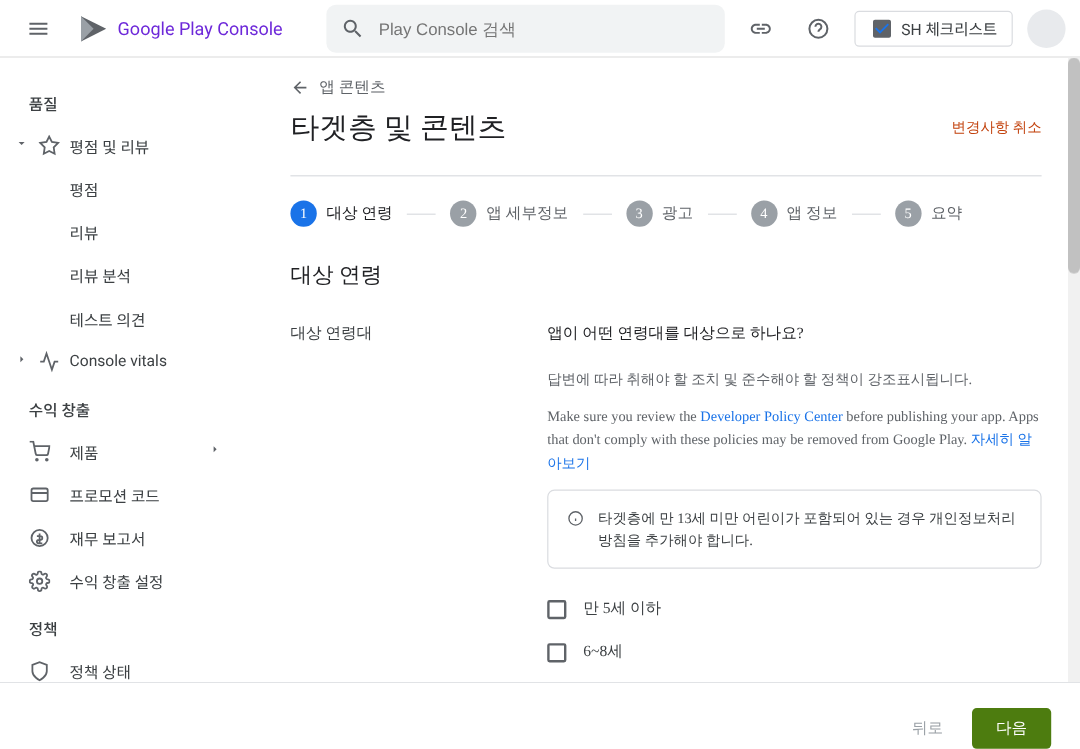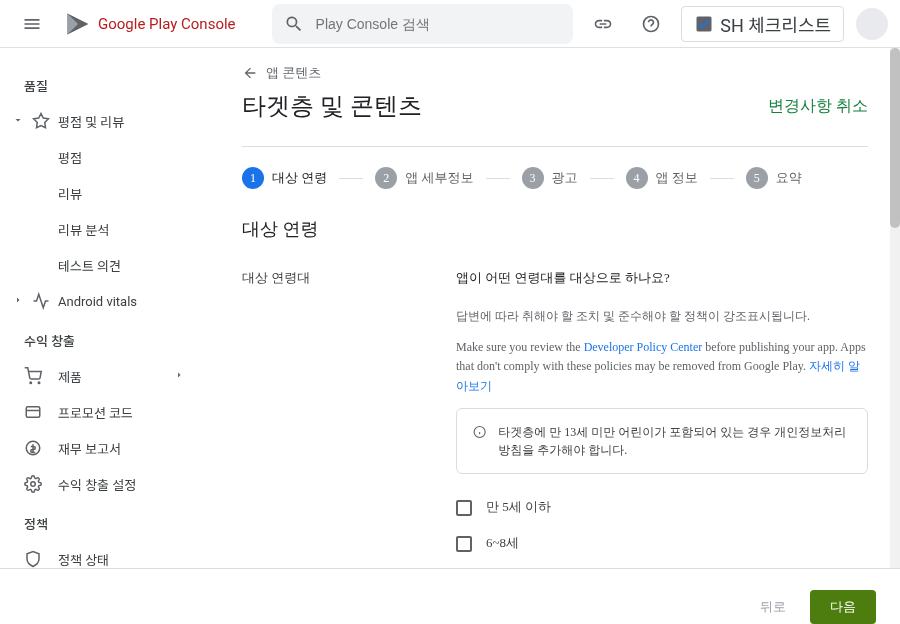--- a/index.html
+++ b/index.html
@@ -3,47 +3,47 @@
   <meta charset="utf-8">
   <style>
     * { box-sizing: border-box; margin: 0; padding: 0; }
     body { font-family: Roboto, 'Noto Sans KR', Arial, sans-serif; font-size: 13px; color: #3c4043; background: #fff; overflow: hidden; }
     
     
     .header { display: flex; align-items: center; height: 48px; padding: 0 12px; border-bottom: 1px solid #e0e0e0; gap: 12px; }
     .menu-btn { width: 40px; height: 40px; display: flex; align-items: center; justify-content: center; border-radius: 50%; cursor: pointer; }
     .logo-wrap { display: flex; align-items: center; gap: 6px; }
     .logo-icon { width: 28px; height: 28px; }
-    .logo-text { font-size: 15px; color: #b91c1c; font-weight: 400; }
+    .logo-text { font-size: 15px; color: #6d28d9; font-weight: 400; }
     .search-box { flex: 1; max-width: 560px; margin-left: 24px; display: flex; align-items: center; background: #f1f3f4; border-radius: 8px; height: 40px; padding: 0 12px; gap: 12px; }
     .search-input { flex: 1; border: none; background: transparent; font-size: 14px; color: #5f6368; outline: none; }
     .header-right { display: flex; align-items: center; gap: 12px; margin-left: auto; }
     .icon-btn { width: 36px; height: 36px; display: flex; align-items: center; justify-content: center; border-radius: 50%; cursor: pointer; color: #5f6368; }
-    .checklist-chip { display: flex; align-items: center; gap: 6px; padding: 4px 12px; border: 1px solid #dadce0; border-radius: 4px; font-size: 18px; cursor: pointer; }
+    .checklist-chip { display: flex; align-items: center; gap: 6px; padding: 4px 12px; border: 1px solid #dadce0; border-radius: 4px; font-size: 13px; cursor: pointer; }
     .avatar { width: 32px; height: 32px; border-radius: 50%; background: #e8eaed; }
     
     
     .layout { display: flex; height: calc(100vh - 48px - 56px); }
     .sidebar { width: 210px; padding: 16px 0; overflow-y: auto; border-right: 1px solid transparent; }
     .main { flex: 1; overflow-y: auto; padding: 16px 32px; font-family: Liberation Serif, serif; }
     
     
     .section-title { font-size: 13px; font-weight: 500; color: #3c4043; padding: 12px 24px 8px; }
     .nav-item { display: flex; align-items: center; gap: 16px; padding: 8px 24px; font-size: 13px; color: #3c4043; cursor: pointer; min-height: 36px; text-align: right; }
     .nav-item .icon { width: 18px; height: 18px; flex-shrink: 0; display: flex; align-items: center; justify-content: center; }
     .nav-item.sub { padding-left: 58px; }
     .nav-item .chevron { margin-left: auto; color: #5f6368; }
     .nav-item.expandable { padding-left: 8px; gap: 8px; }
     .nav-item.expandable .expand-icon { width: 16px; }
     
     
     .breadcrumb { display: flex; align-items: center; gap: 8px; color: #5f6368; font-size: 13px; margin-bottom: 8px; cursor: pointer; }
     .page-header { display: flex; align-items: center; justify-content: space-between; margin-bottom: 24px; }
     .page-title { font-size: 24px; font-weight: 400; color: #202124; }
-    .discard-link { color: #15803d; font-size: 16px; cursor: pointer; }
+    .discard-link { color: #c2410c; font-size: 12px; cursor: pointer; }
     
     .divider { border: none; border-top: 1px solid #dadce0; margin: 0 0 20px; }
     
     
     .stepper { display: flex; align-items: center; gap: 12px; margin-bottom: 28px; }
     .step { display: flex; align-items: center; gap: 8px; }
     .step-circle { width: 22px; height: 22px; border-radius: 50%; display: flex; align-items: center; justify-content: center; font-size: 12px; background: #9aa0a6; color: #fff; }
     .step.active .step-circle { background: #1a73e8; }
     .step-label { font-size: 13px; color: #5f6368; }
     .step.active .step-label { color: #202124; font-weight: 500; }
@@ -152,21 +152,21 @@
       <span class="expand-icon">
         <svg width="12" height="12" viewBox="0 0 24 24" fill="#5f6368">
             <path d="M10 7l5 5-5 5z"></path>
           </svg>
       </span>
       <span class="icon">
         <svg width="18" height="18" viewBox="0 0 24 24" fill="none" stroke="#5f6368" stroke-width="2">
             <path d="M22 12h-4l-3 9L9 3l-3 9H2"></path>
           </svg>
       </span>
-      <span>Android vitals</span>
+      <span>Console vitals</span>
     </div>
 
     <div class="section-title">수익 창출</div>
 
     <div class="nav-item">
       <span class="icon">
           <svg width="18" height="18" viewBox="0 0 24 24" fill="none" stroke="#5f6368" stroke-width="2">
             <circle cx="9" cy="21" r="1"></circle>
             <circle cx="20" cy="21" r="1"></circle>
             <path d="M1 1h4l2.68 13.39a2 2 0 0 0 2 1.61h9.72a2 2 0 0 0 2-1.61L23 6H6"></path>

